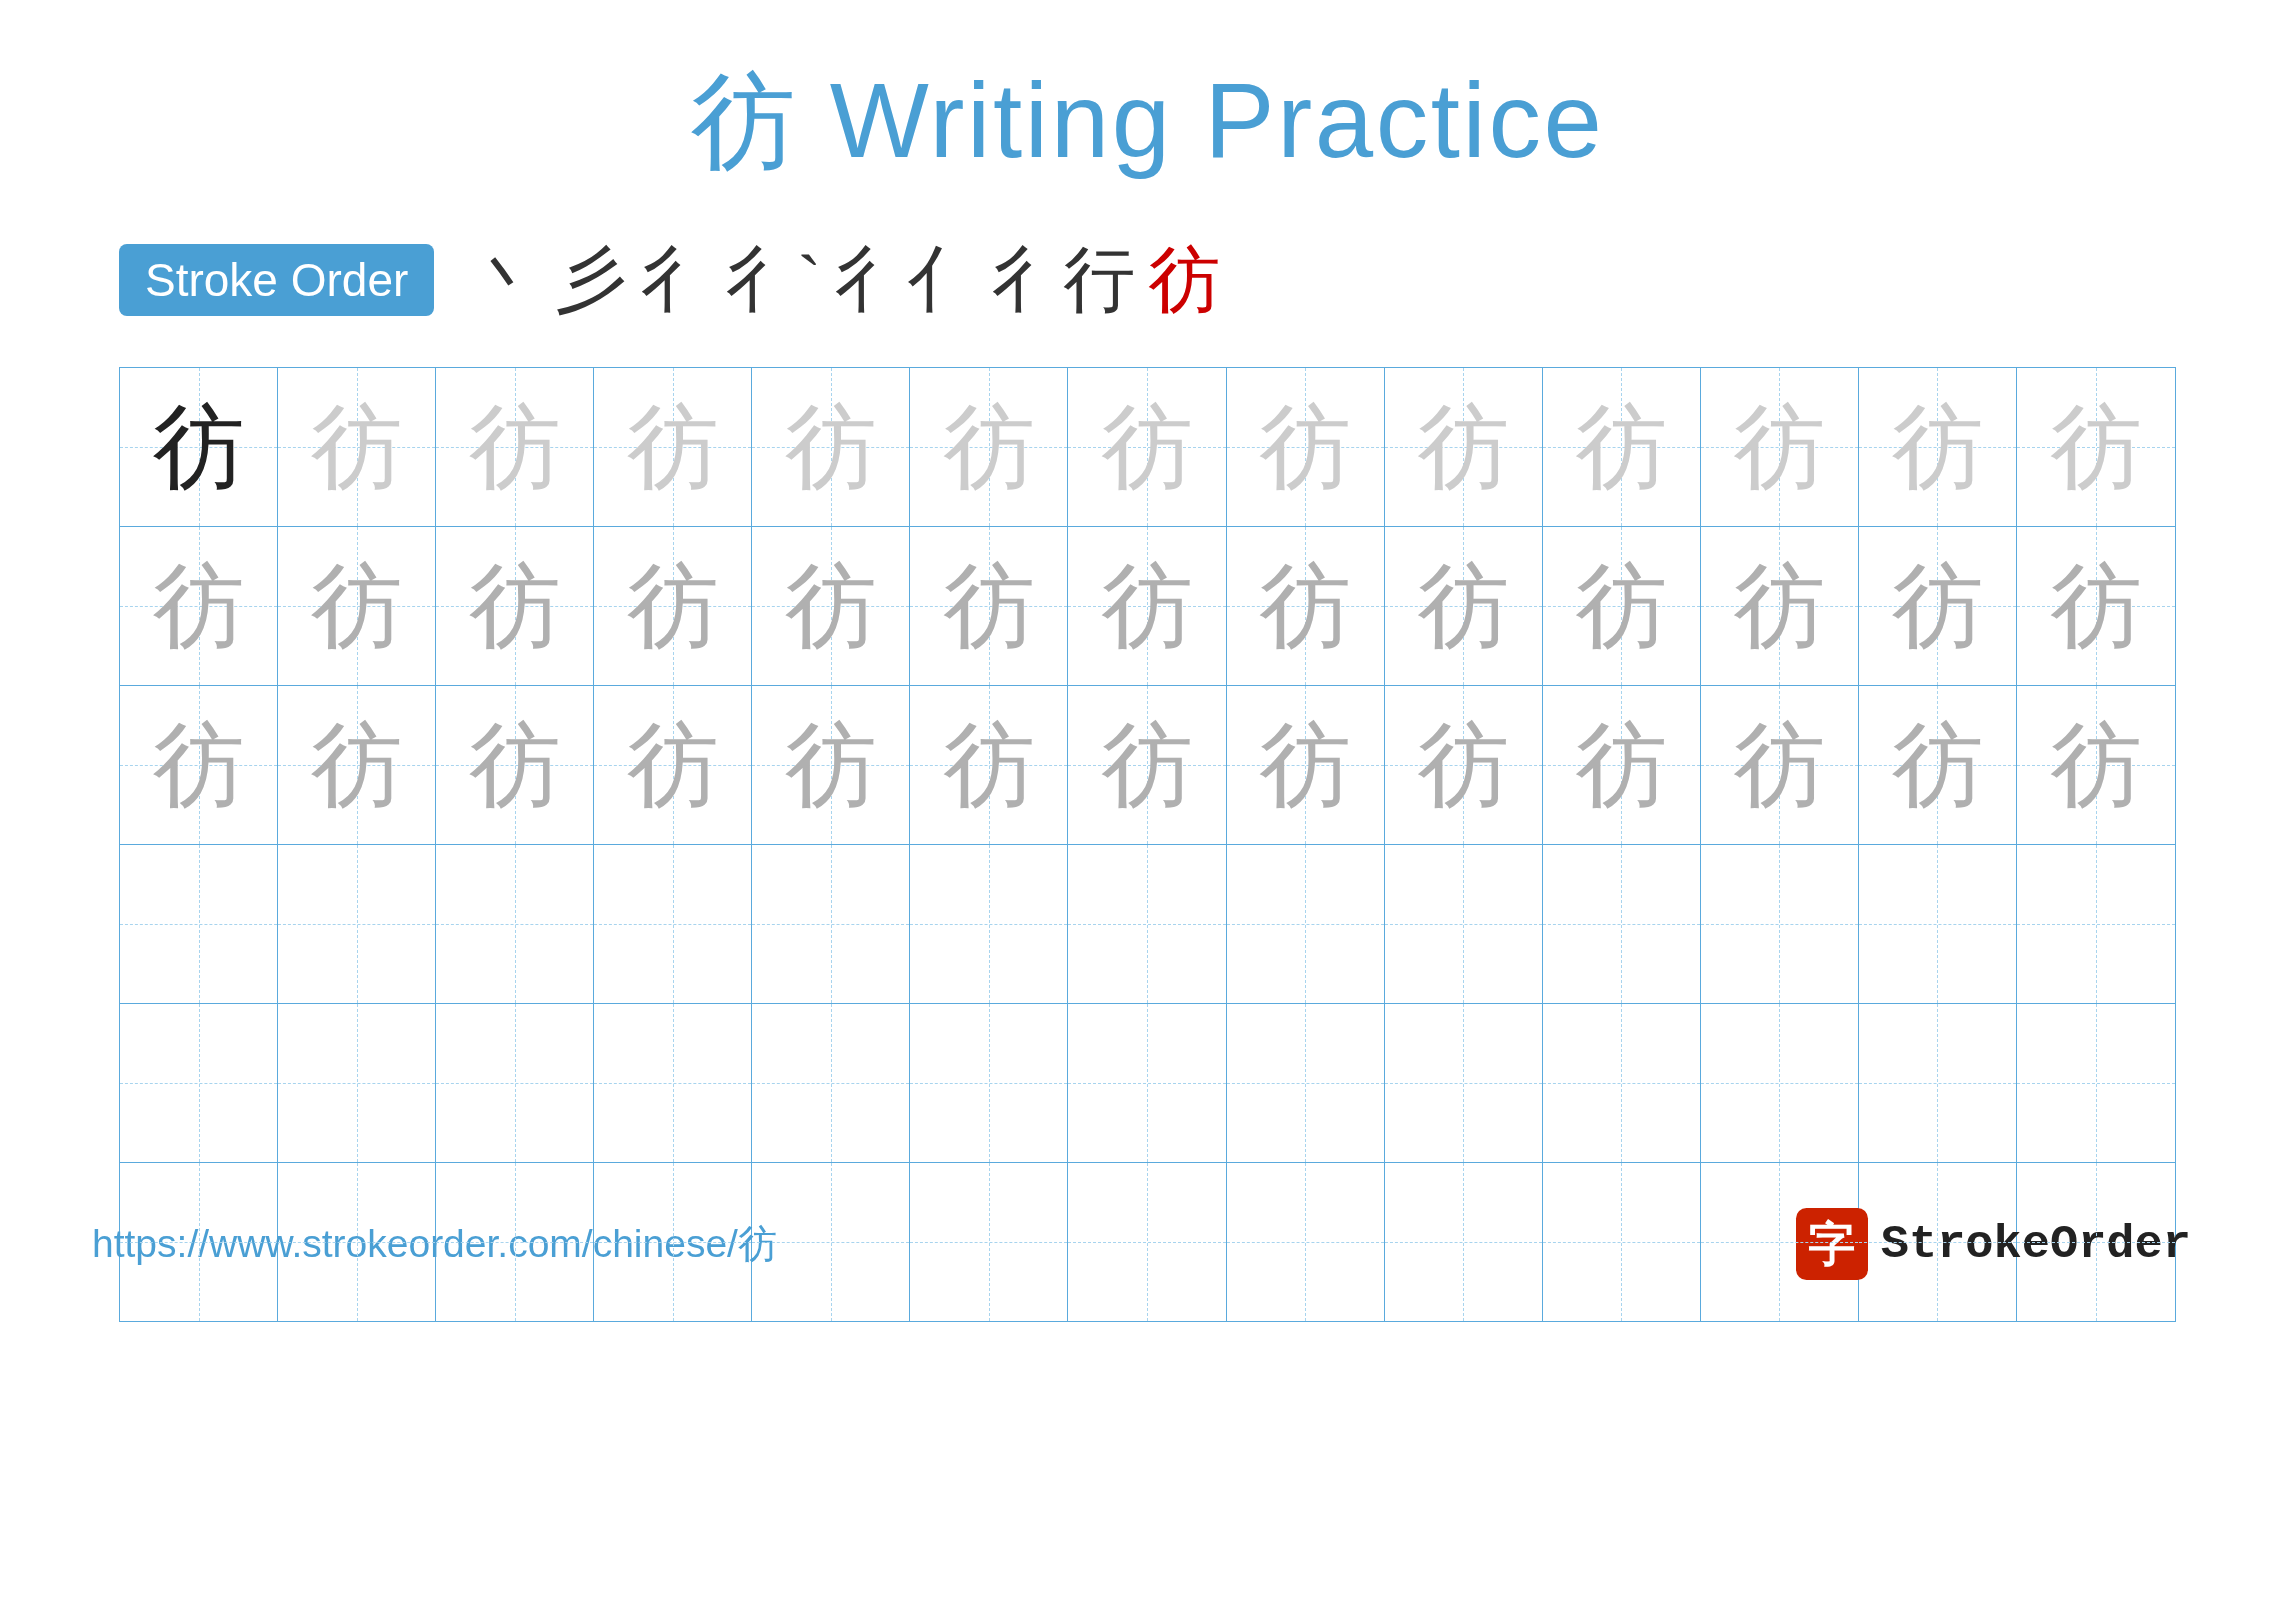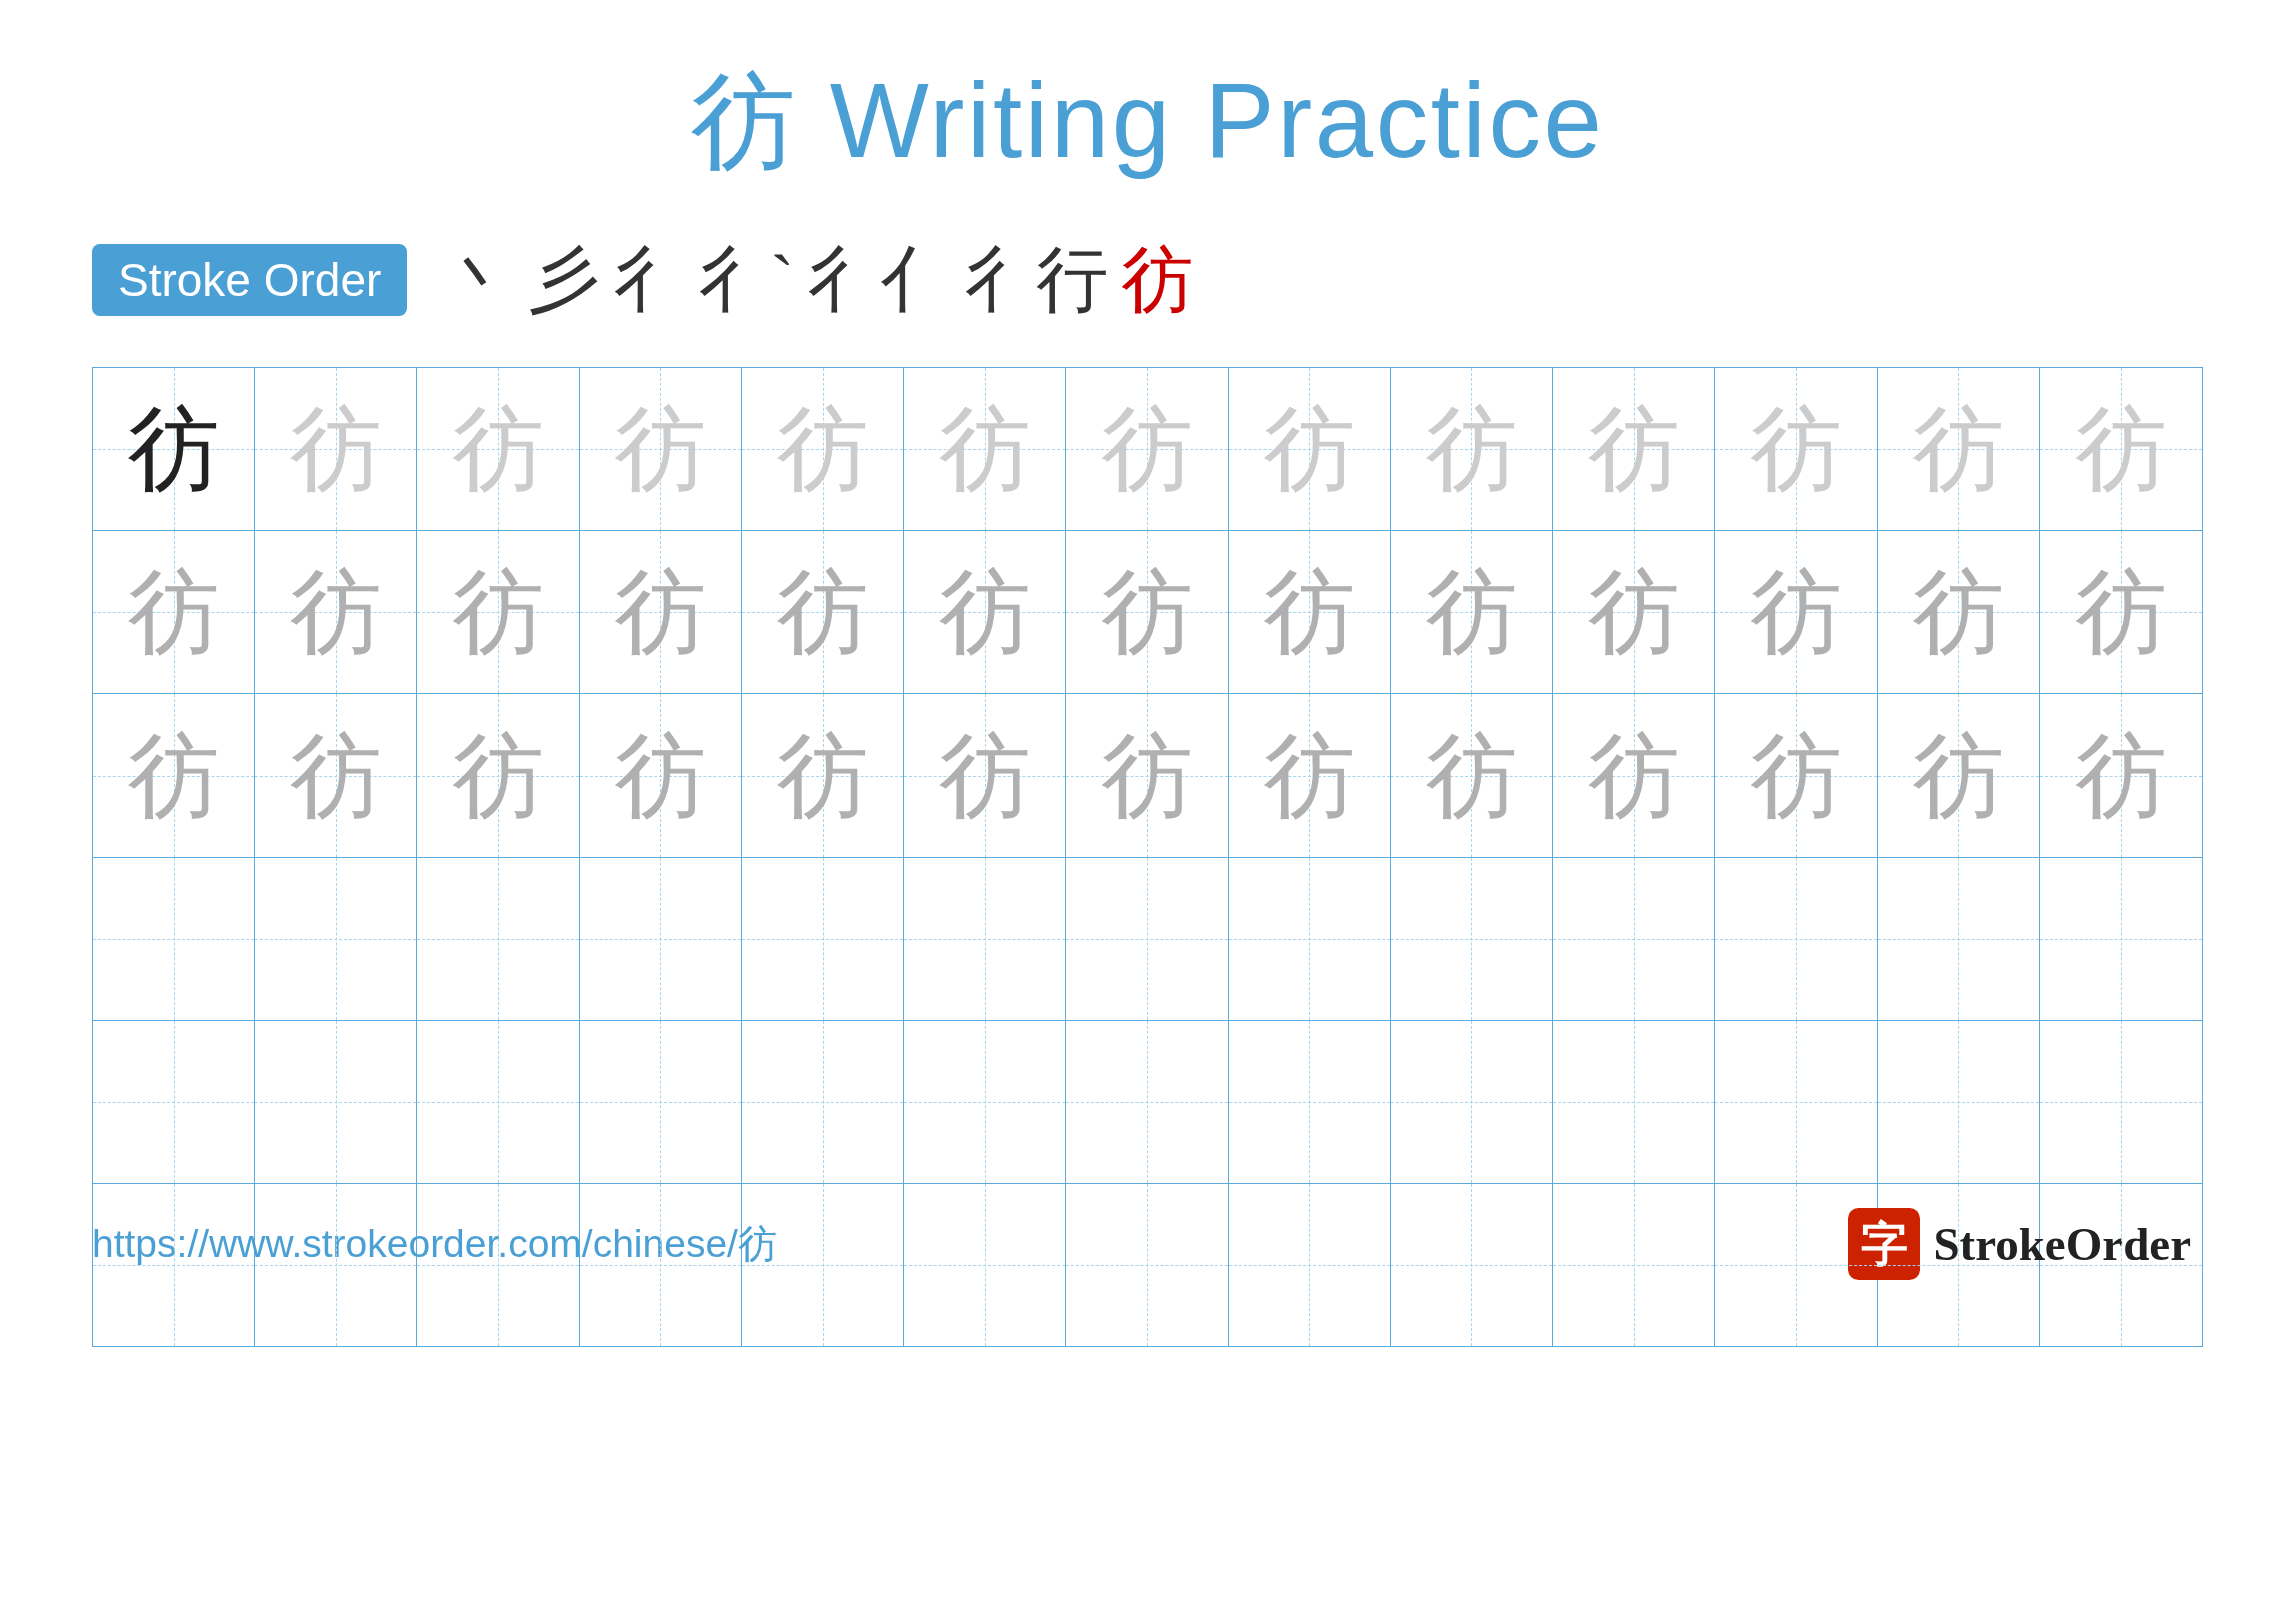--- a/index.html
+++ b/index.html
@@ -11,21 +11,21 @@
       height: 1622px;
       position: relative;
       overflow: hidden;
     }
 
     .page {
       width: 2295px;
       height: 1332px;
       background: #fff;
       position: relative;
-      padding: 52px 92px;
+      padding: 52px 119px;
     }
 
     .title {
       text-align: center;
       font-size: 105px;
       color: #4a9fd4;
       font-family: sans-serif;
       font-weight: 400;
       margin-bottom: 39px;
       letter-spacing: 2.6px;
@@ -171,21 +171,21 @@
       justify-content: center;
       color: white;
       font-size: 47px;
       font-family: serif;
       font-weight: bold;
     }
 
     .footer-logo-text {
       font-size: 47px;
       color: #222;
-      font-family: Liberation Serif, serif;
+      font-family: Liberation Mono, monospace;
       font-weight: 600;
     }
   </style>
 </head>
 <body>
 
 <div class="page">
 
   <h1 class="title">彷 Writing Practice</h1>
 

